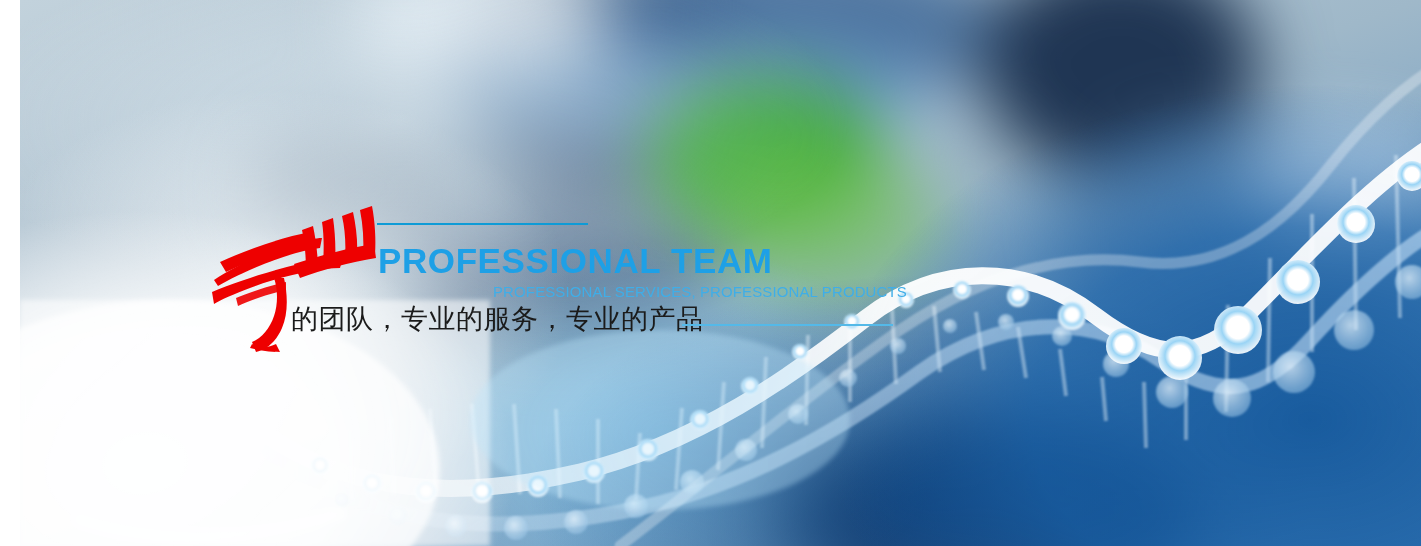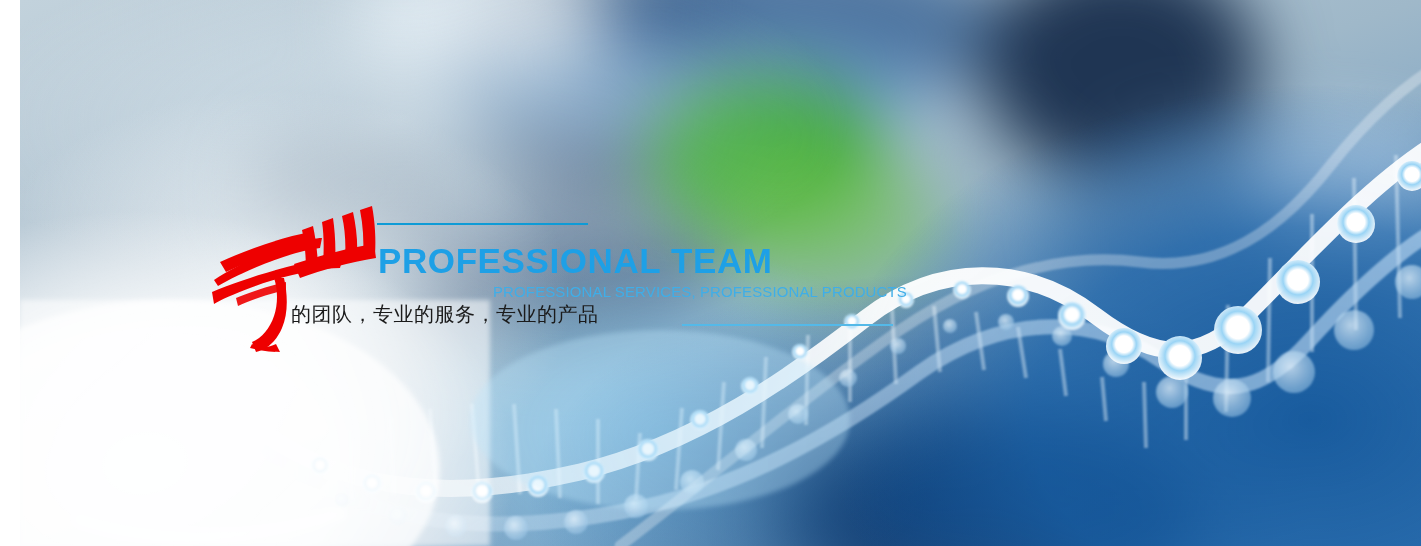--- a/index.html
+++ b/index.html
@@ -77,26 +77,26 @@
     letter-spacing:.15px;
     color:#3faee8;
     line-height:1;
     white-space:nowrap;
     transform:scaleX(.965);
     transform-origin:left center;
   }
 
   #cn-line{
     position:absolute;left:271px;top:306px;
-    font-size:20px;
+    font-size:27px;
     letter-spacing:.5px;
     color:#1b1b1b;
     line-height:1;
     white-space:nowrap;
-    font-family:Liberation Mono, monospace;
+    font-family:Liberation Sans, sans-serif;
   }
 
   #rule-bottom{
     position:absolute;left:662px;top:324px;
     width:211px;height:2px;
     background:#54b9e8;
   }
 </style>
 </head>
 <body>

